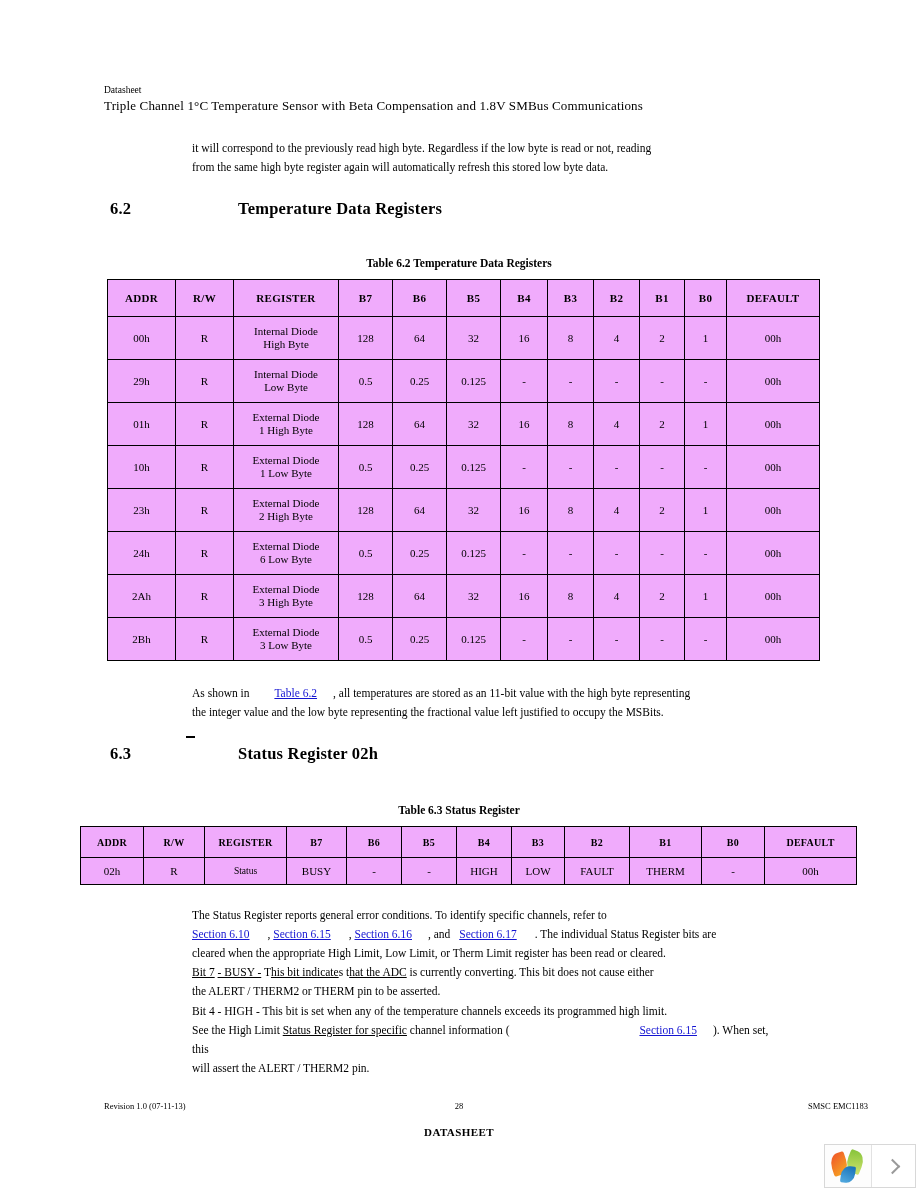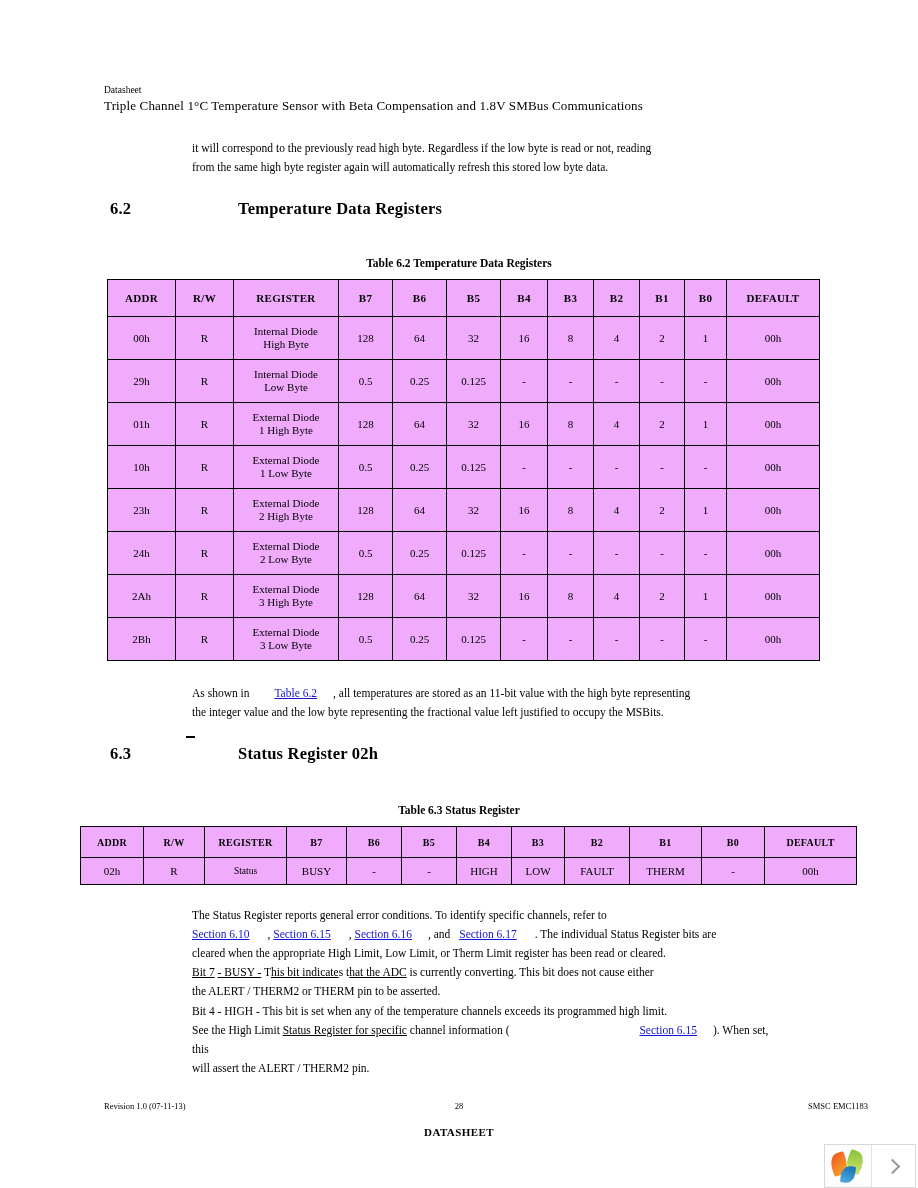--- a/index.html
+++ b/index.html
@@ -322,21 +322,21 @@
         <td>4</td>
         <td>2</td>
         <td>1</td>
         <td>00h</td>
       </tr>
       <tr>
         <td>24h</td>
         <td>R</td>
         <td class="reg-name">
           <div>External Diode</div>
-          <div>2 Low Byte</div>
+          <div>6 Low Byte</div>
         </td>
         <td>0.5</td>
         <td>0.25</td>
         <td>0.125</td>
         <td>-</td>
         <td>-</td>
         <td>-</td>
         <td>-</td>
         <td>-</td>
         <td>00h</td>

